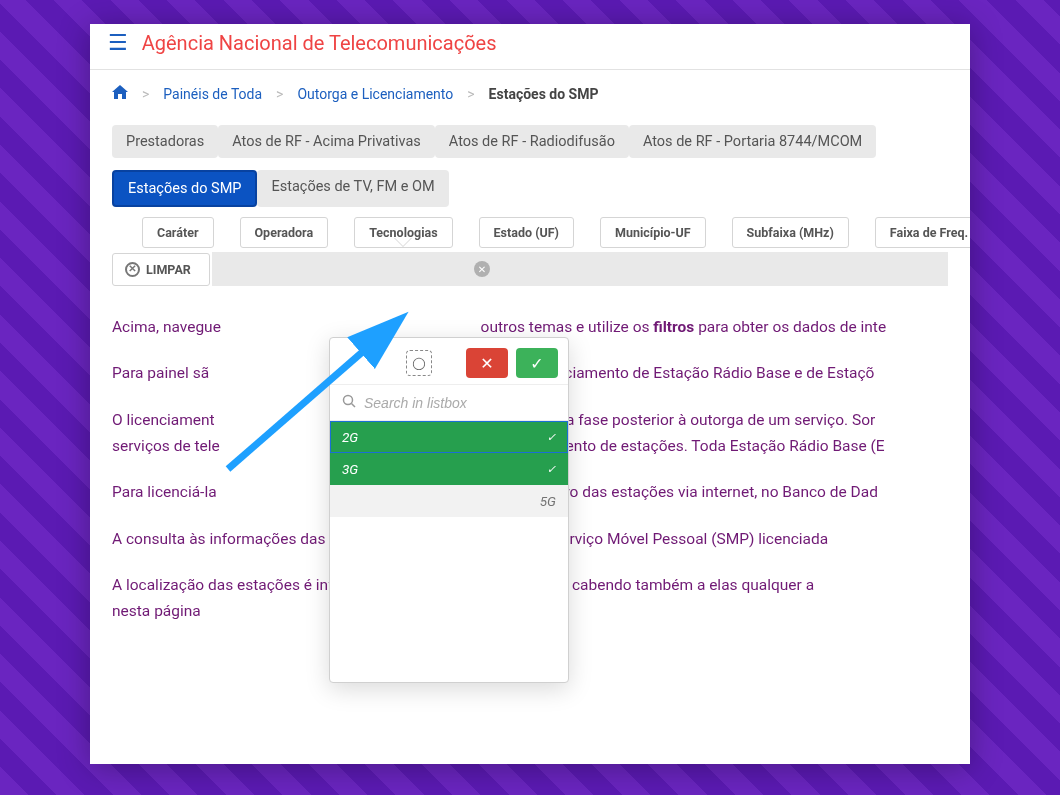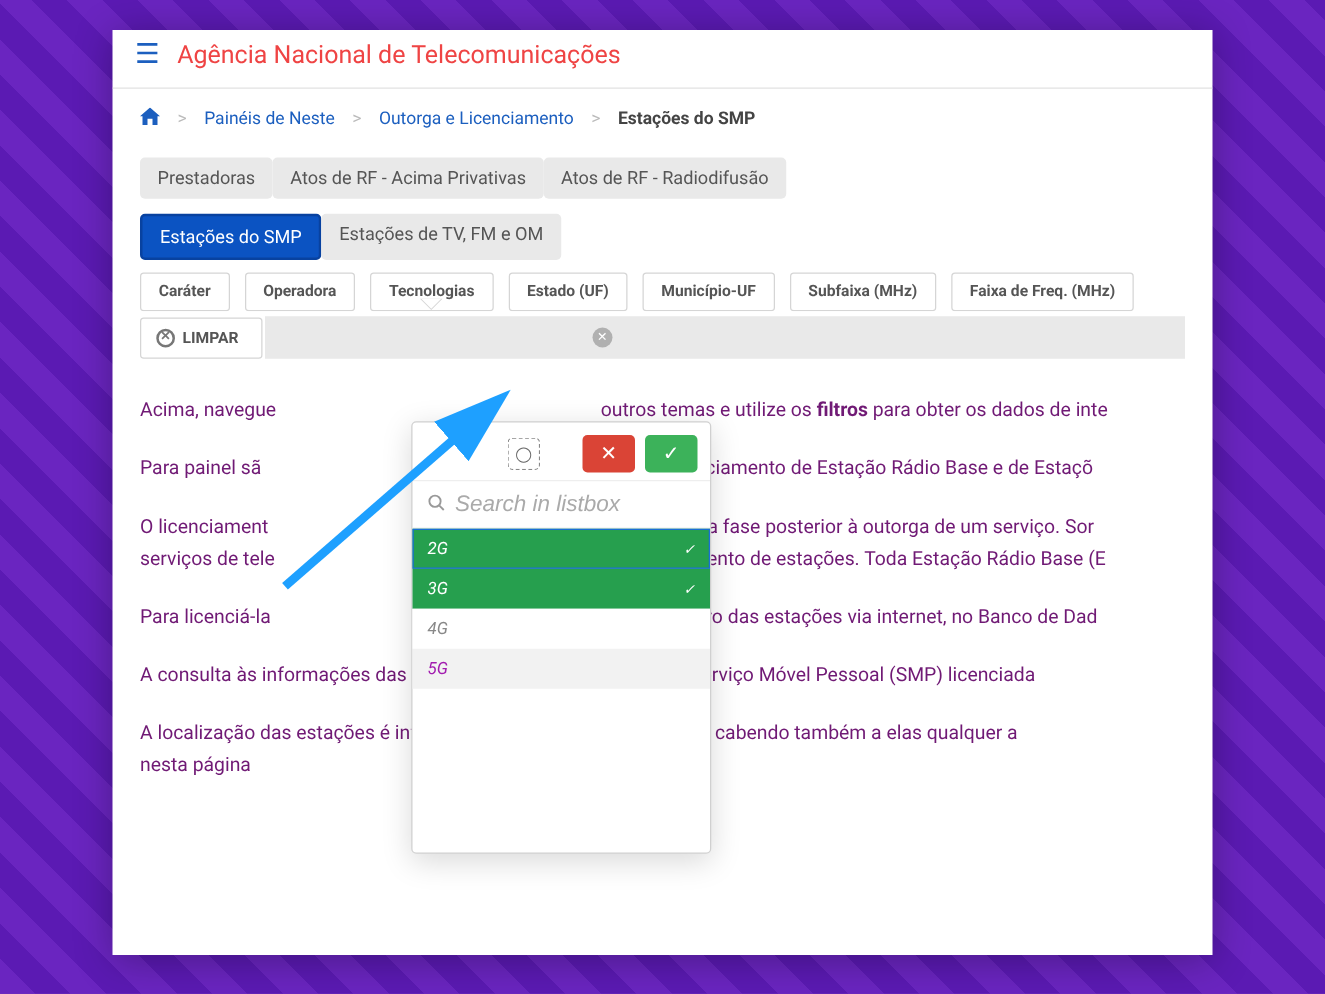--- a/index.html
+++ b/index.html
@@ -67,24 +67,25 @@
     cursor: pointer;
   }
   .chip.active {
     background: #0b53c2;
     color: #fff;
     border: 2px solid #0842a0;
   }
 
   .filter-row {
     display: flex;
-    gap: 2px;
+    gap: 16px;
     padding: 6px 22px 0 22px;
     overflow: hidden;
     white-space: nowrap;
+    margin-left: 30px;
   }
   .filter-btn {
     border: 1px solid #d5d5d5;
     border-radius: 3px;
     padding: 7px 14px;
     font-size: 12.5px;
     font-weight: 700;
     color: #555;
     background: #fff;
     cursor: pointer;
@@ -201,36 +202,36 @@
   .btn-green { background: #3cb25a; }
   .dd-search {
     display: flex; align-items: center; gap: 8px;
     padding: 8px 12px;
     border-top: 1px solid #eee;
     border-bottom: 1px solid #eee;
     color: #999;
   }
   .dd-search input {
     border: none; outline: none;
-    font-size: 18px;
+    font-size: 14px;
     font-style: italic;
     color: #666;
     width: 100%;
   }
   .dd-search input::placeholder { color: #aaa; font-style: italic; }
   .dd-list { }
   .dd-item {
     padding: 8px 12px;
     font-size: 13.5px;
     cursor: pointer;
     display: flex; justify-content: space-between; align-items: center; font-style: italic;
   }
   .dd-item.sel { background: #269f4e; color: #fff; }
   .dd-item.sel.first { outline: 1px solid #1a6fd6; outline-offset: -1px; }
-  .dd-item.unsel-alt { background: #f2f2f2; color: #a21caf; }
+  .dd-item.unsel-alt { background: #f2f2f2; color: #737373; justify-content: flex-end; }
   .dd-item.unsel { background: #fff; color: #888; }
   .check { font-size: 11px; }
 
   
   .arrow {
     position: absolute;
     top: 285px;
     left: 128px;
     width: 200px;
     height: 170px;
@@ -251,31 +252,32 @@
   </div>
   <hr class="top-sep">
 
   <div class="breadcrumb">
     <span class="home">
       <svg width="16" height="14" viewBox="0 0 16 14">
           <path fill="#1c5fbf" d="M8 0 0 7h2v7h4V9h4v5h4V7h2z"></path>
         </svg>
     </span>
     <span class="sep">&gt;</span>
-    <span class="link">Painéis de Neste</span>
+    <span class="link">Painéis de Toda</span>
     <span class="sep">&gt;</span>
     <span class="link">Outorga e Licenciamento</span>
     <span class="sep">&gt;</span>
     <span class="current">Estações do SMP</span>
   </div>
 
   <div class="chip-row">
     <div class="chip">Prestadoras</div>
     <div class="chip">Atos de RF - Acima Privativas</div>
     <div class="chip">Atos de RF - Radiodifusão</div>
+    <div class="chip">Atos de RF - Portaria 8744/MCOM</div>
   </div>
   <div class="chip-row">
     <div class="chip active">Estações do SMP</div>
     <div class="chip">Estações de TV, FM e OM</div>
   </div>
 
   <div class="filter-row">
     <div class="filter-btn">Caráter</div>
     <div class="filter-btn">Operadora</div>
     <div class="filter-btn has-tip">Tecnologias</div>
@@ -343,23 +345,20 @@
     </div>
     <div class="dd-list">
       <div class="dd-item sel first">
         <span>2G</span>
         <span class="check">✓</span>
       </div>
       <div class="dd-item sel">
         <span>3G</span>
         <span class="check">✓</span>
       </div>
-      <div class="dd-item unsel">
-        <span>4G</span>
-      </div>
       <div class="dd-item unsel-alt">
         <span>5G</span>
       </div>
     </div>
   </div>
 
   <svg class="arrow" viewBox="0 0 200 170">
     <defs>
       <marker id="ah" markerWidth="10" markerHeight="10" refX="7" refY="3" orient="auto">
         <path d="M0,0 L9,3 L0,6 z" fill="#1ea0ff"></path>

